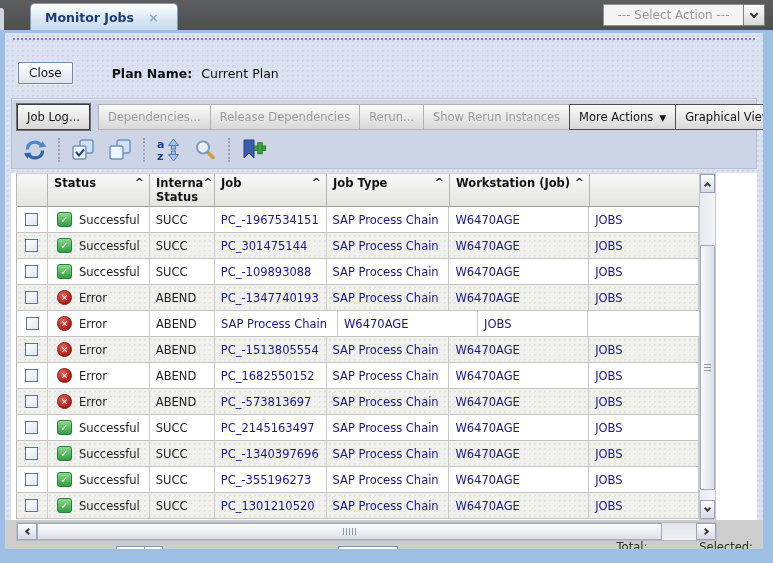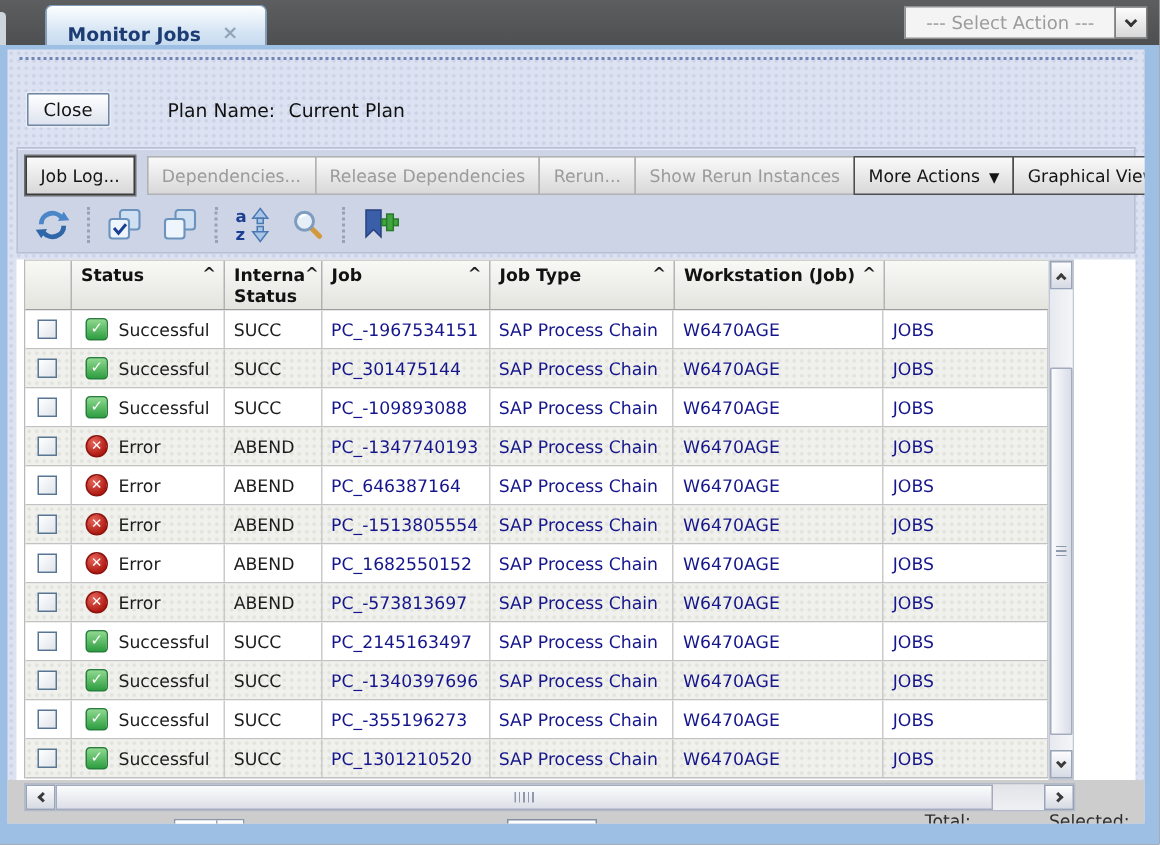--- a/index.html
+++ b/index.html
@@ -2,42 +2,42 @@
 <html><head>
 <meta charset="utf-8">
 <style>
   * { box-sizing: border-box; margin: 0; padding: 0; }
   body { font-family: "DejaVu Sans", sans-serif; }
   .screen { position: relative; width: 773px; height: 563px; background: #545557; overflow: hidden; }
 
   
   .top-bar { position: absolute; top: 0; left: 0; right: 0; height: 30px; background: linear-gradient(#5d5e60,#4e4f51); }
   .tab-sliver { position: absolute; left: 0; top: 8px; width: 4px; height: 22px; background: #cfd5dd; border-top-right-radius: 3px; }
-  .tab { position: absolute; left: 30px; top: 3px; height: 27px; min-width: 148px; background: linear-gradient(#fcfeff, #d3e3f3 70%, #c7dbef); border: 1px solid #7f9db9; border-bottom: none; border-radius: 5px 5px 0 0; display: flex; align-items: flex-end; padding: 0 10px 0 14px; gap: 14px; box-shadow: inset 0 1px 0 #fff; }
+  .tab { position: absolute; left: 30px; top: 3px; height: 27px; min-width: 148px; background: linear-gradient(#fcfeff, #d3e3f3 70%, #c7dbef); border: 1px solid #7f9db9; border-bottom: none; border-radius: 5px 5px 0 0; display: flex; align-items: center; padding: 0 10px 0 14px; gap: 14px; box-shadow: inset 0 1px 0 #fff; }
   .tab-label { font-size: 12.5px; font-weight: bold; color: #1d3c74; }
   .tab-close { color: #93a5b8; font-size: 13px; font-weight: bold; cursor: default; }
   .select-action { position: absolute; right: 8px; top: 4px; width: 162px; height: 22px; display: flex; }
   .sa-value { flex: 1; background: #f4f4f4; border: 1px solid #909090; border-right: none; color: #9b9b9b; font-size: 12px; display: flex; align-items: center; justify-content: center; }
   .sa-btn { width: 22px; background: linear-gradient(#fefefe,#d7d7d7); border: 1px solid #808080; display: flex; align-items: center; justify-content: center; }
 
   
   .chev { display: inline-block; width: 6px; height: 6px; border-right: 2px solid #333; border-bottom: 2px solid #333; }
   .chev.down { transform: rotate(45deg); margin-top: -3px; }
   .chev.up { transform: rotate(-135deg); margin-top: 3px; }
   .chev.left { transform: rotate(135deg); margin-left: 2px; }
   .chev.right { transform: rotate(-45deg); margin-right: 2px; }
 
   
   .panel { position: absolute; top: 30px; left: 0; right: 0; bottom: 0; background: linear-gradient(90deg, #9dbfe400, #9dbfe4); background: #9dbfe4; padding: 3px 10px 14px 5px; }
   .panel-inner { position: relative; width: 100%; height: 100%; background: #dce2f1; background-image: radial-gradient(#ccd3e6 1px, transparent 1px); background-size: 5px 5px; overflow: hidden; }
   .dotted-rule { margin: 5px 8px 0 8px; border-top: 2px dotted #7186b6; }
 
   .plan-row { display: flex; align-items: center; margin: 21px 0 0 13px; height: 24px; }
   .close-btn { font-family: inherit; font-size: 12px; color: #111; padding: 3px 10px; background: linear-gradient(#ffffff,#dde3ee); border: 1px solid #6f86a4; box-shadow: 0 0 0 1px #e9eef6; border-radius: 1px; }
-  .plan-label { font-weight: normal; font-size: 12.5px; color: #111; margin-left: 39px; }
+  .plan-label { font-weight: bold; font-size: 12.5px; color: #111; margin-left: 39px; }
   .plan-value { font-size: 12.5px; color: #111; margin-left: 9px; }
 
   
   .toolbar-box { margin: 13px 6px 0 6px; background: #cdd4e6; border: 1px solid #b7c0d4; box-shadow: inset 0 1px 0 #e9edf7; padding: 5px 5px 4px 5px; }
   .btn-row { display: flex; align-items: stretch; }
   .btn { font-family: inherit; font-size: 11.5px; height: 26px; padding: 0 9px; background: linear-gradient(#fafafa,#d8d8d8); color: #141414; border: 1px solid #4e4e4e; white-space: nowrap; }
   .btn.primary { border: 1px solid #3c3c3c; box-shadow: 0 0 0 1px #707070; margin-right: 8px; }
   .btn.disabled { color: #9b9b9b; border: 1px solid #b2b2b2; }
   .btn.grouped { margin-left: -1px; }
   .btn .menu-arrow { font-size: 9px; margin-left: 6px; }
@@ -320,23 +320,20 @@
     <div class="cell c0">
                   <span class="cb"></span>
                 </div>
     <div class="cell c1">
                   <span class="st-icon err">✕</span>
                   <span>Error</span>
                 </div>
     <div class="cell c2">
                   <span>ABEND</span>
                 </div>
-    <div class="cell c3">
-                  <span class="link">PC_646387164</span>
-                </div>
     <div class="cell c4">
                   <span class="navy">SAP Process Chain</span>
                 </div>
     <div class="cell c5">
                   <span class="navy">W6470AGE</span>
                 </div>
     <div class="cell c6">
                   <span class="link">JOBS</span>
                 </div>
   </div>

